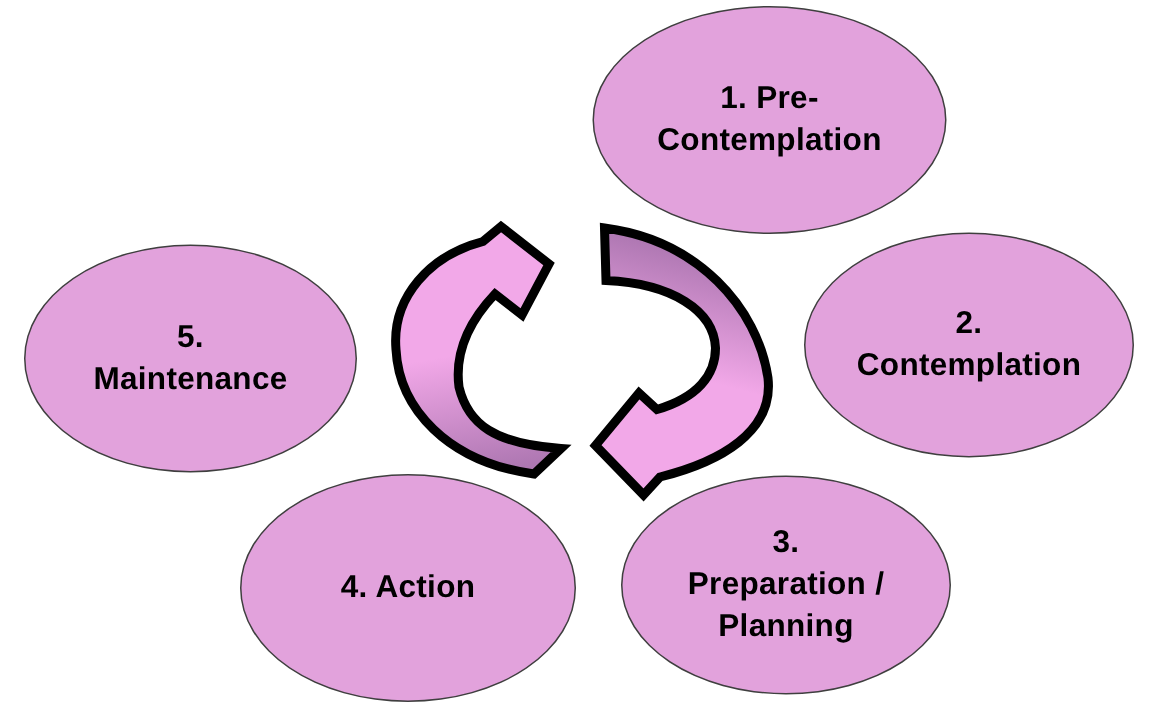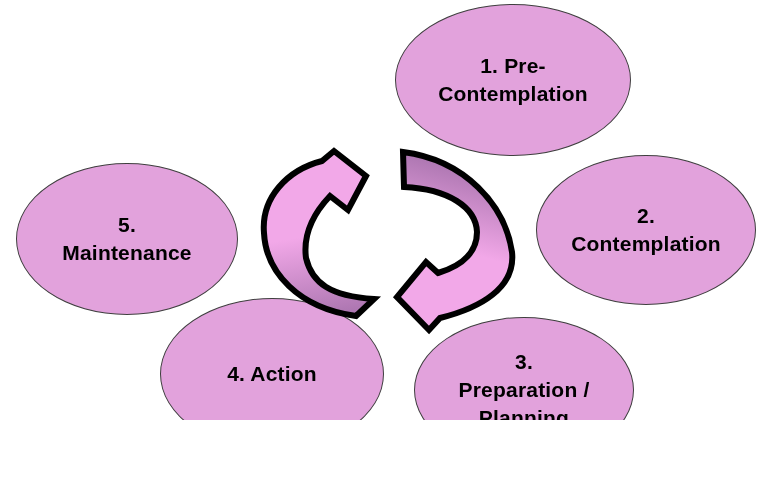--- a/index.html
+++ b/index.html
@@ -12,21 +12,21 @@
     --text:#000000;
   }
   html,body{margin:0;padding:0;}
   body{
     background:var(--background);
     font-family:"Liberation Sans", sans-serif;
   }
   .canvas{
     position:relative;
     width:770px;
-    height:420px;
+    height:482px;
     background:var(--background);
     overflow:hidden;
     text-decoration:underline;
   }
   .stage{
     position:absolute;
     border-radius:50%;
     background:var(--ellipse-fill);
     border:1.5px solid var(--ellipse-border);
     box-sizing:border-box;
@@ -40,21 +40,21 @@
     color:var(--text);
     text-align:center;
     line-height:1.32;
     white-space:pre-line;
     letter-spacing:0.2px;
   }
   
   .e1{left:395px;top:4px;width:236px;height:152px;}
   .e2{left:536px;top:155px;width:220px;height:150px;}
   .e3{left:414px;top:317px;width:220px;height:146px;}
-  .e4{left:160px;top:298px;width:224px;height:152px;}
+  .e4{left:160px;top:316px;width:224px;height:152px;}
   .e5{left:16px;top:163px;width:222px;height:152px;}
   .e6{left:136px;top:15px;width:224px;height:146px;}
   .arrows{
     position:absolute;
     left:0;top:0;
     width:770px;height:482px;
     pointer-events:none;
   }
   .arrow-path{
     stroke:var(--arrow-outline);

